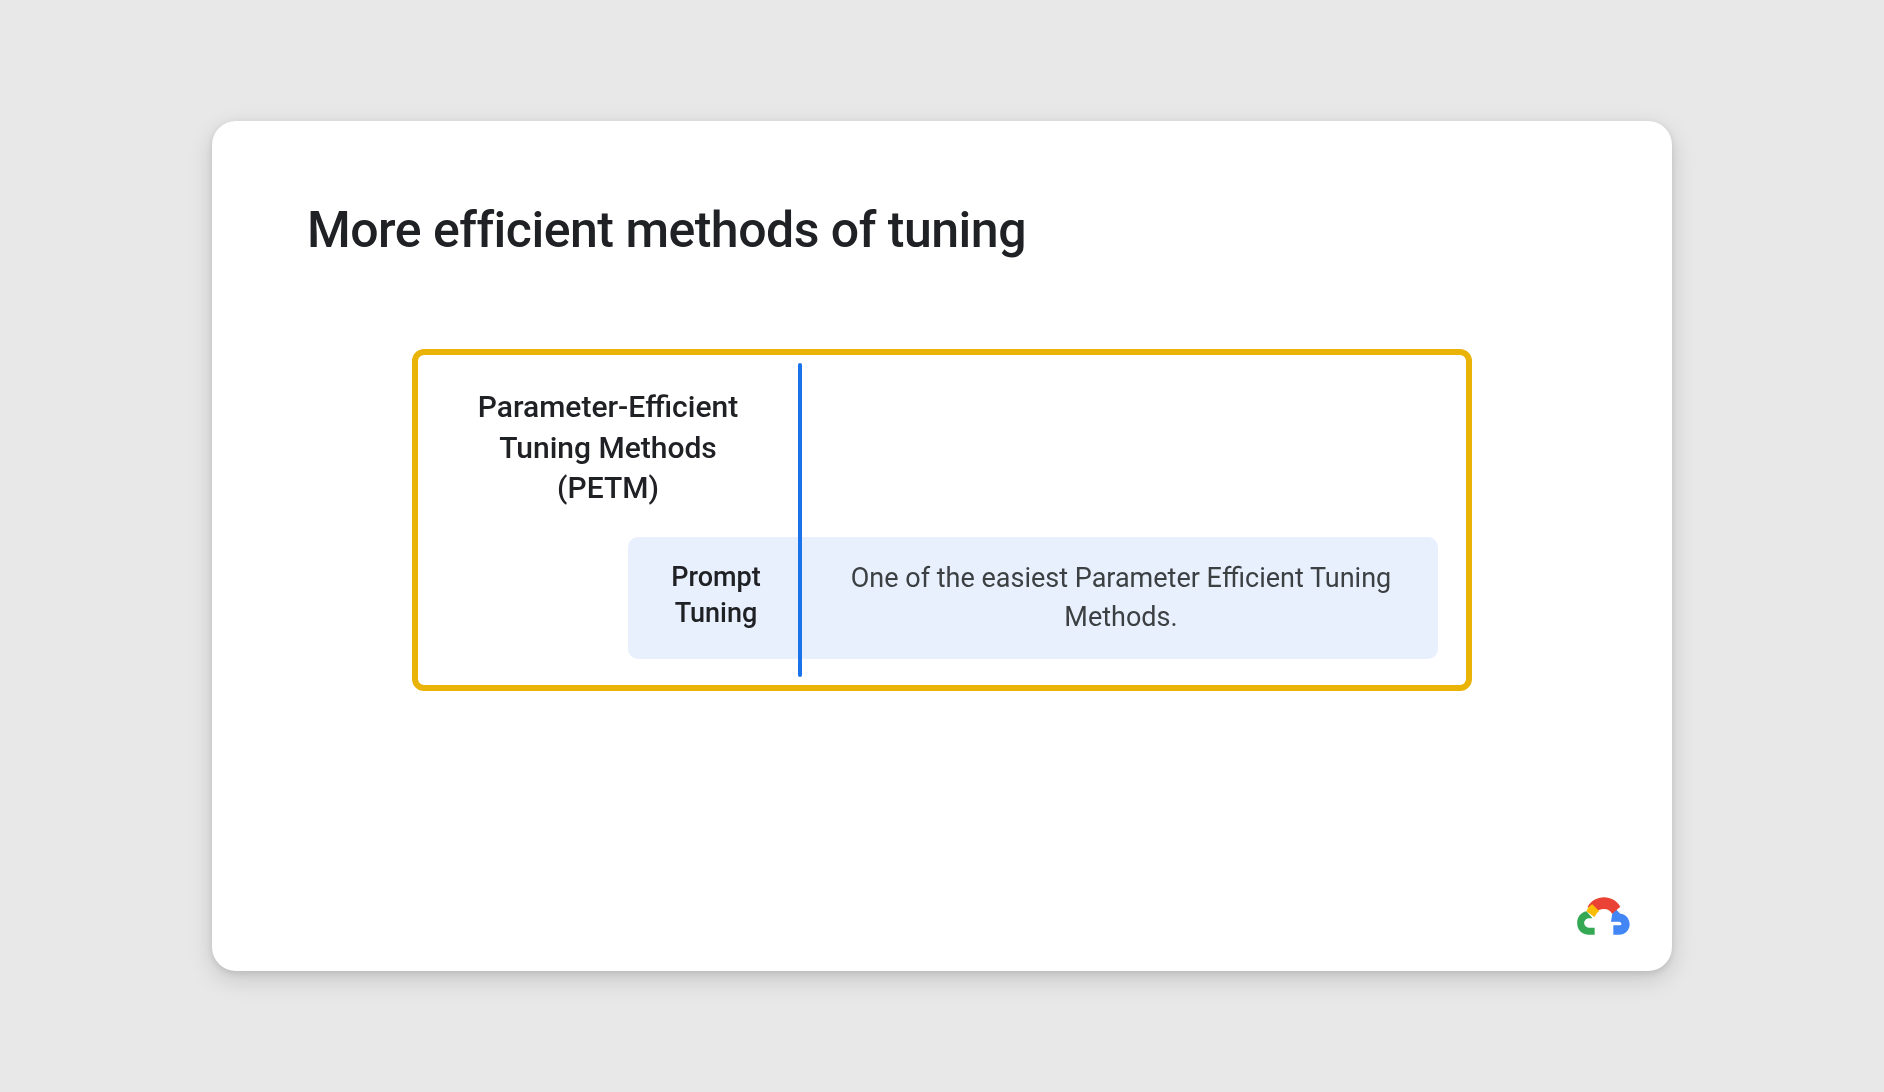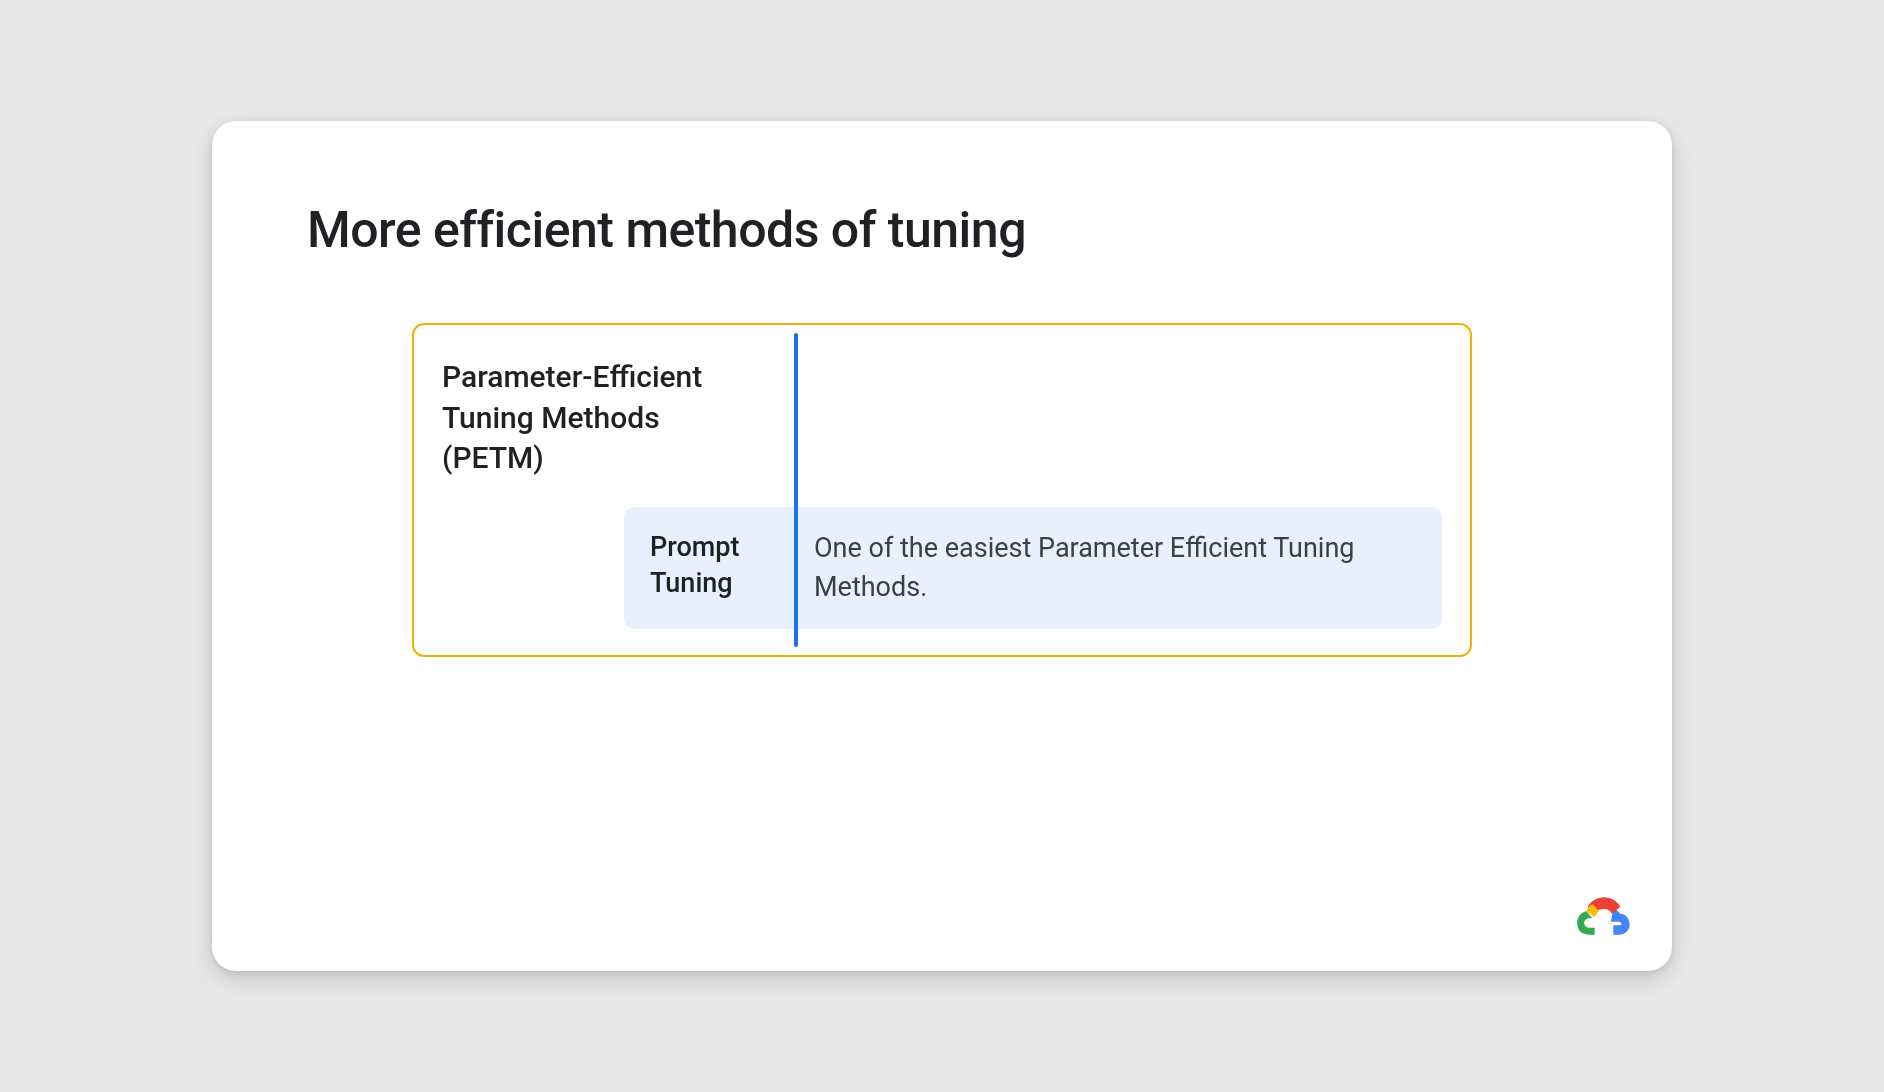--- a/index.html
+++ b/index.html
@@ -26,31 +26,32 @@
       box-shadow: 0 8px 24px rgba(0,0,0,0.15), 0 2px 6px rgba(0,0,0,0.1);
       position: relative;
       padding: 80px 95px 60px 95px;
     }
     
     .slide-title {
       font-size: 50px;
       font-weight: 500;
       color: #202124;
       letter-spacing: -0.5px;
-      margin-bottom: 64px;
+      margin-bottom: 90px;
     }
     
     .content-box {
       margin: 0 auto;
       width: 1060px;
-      border: 2px solid #eab308;
+      border: 6px solid #eab308;
       border-radius: 12px;
       position: relative;
       padding: 0;
       background: #ffffff;
+      text-align: center;
     }
     
     .main-row {
       display: flex;
       position: relative;
     }
     
     .left-col {
       width: 380px;
       padding: 32px 28px 28px 28px;

